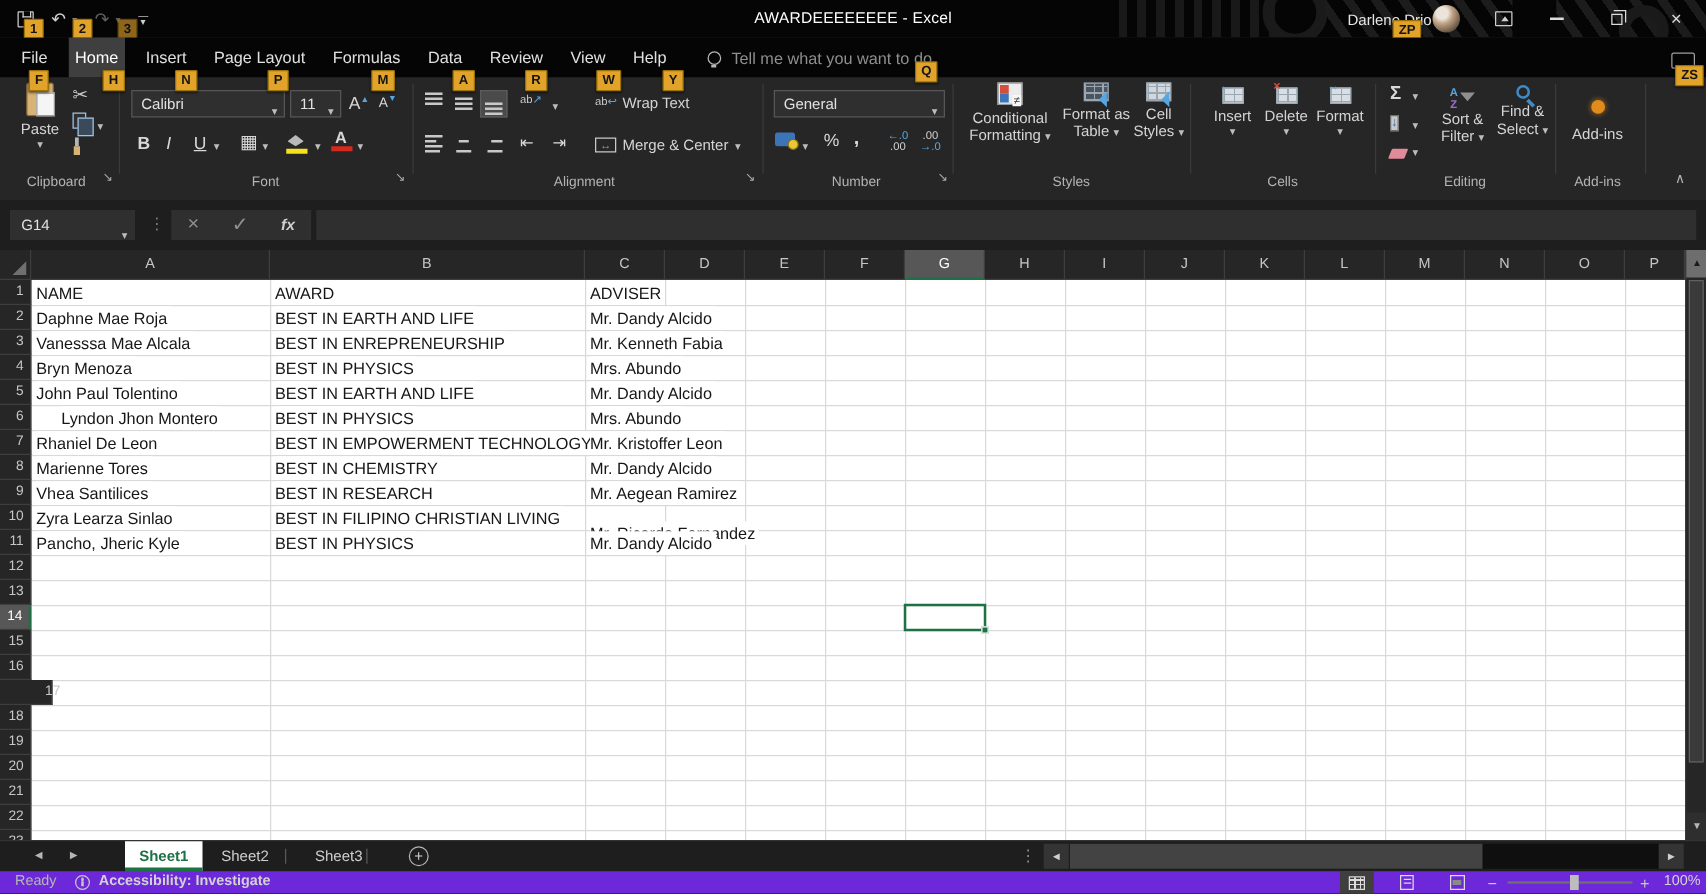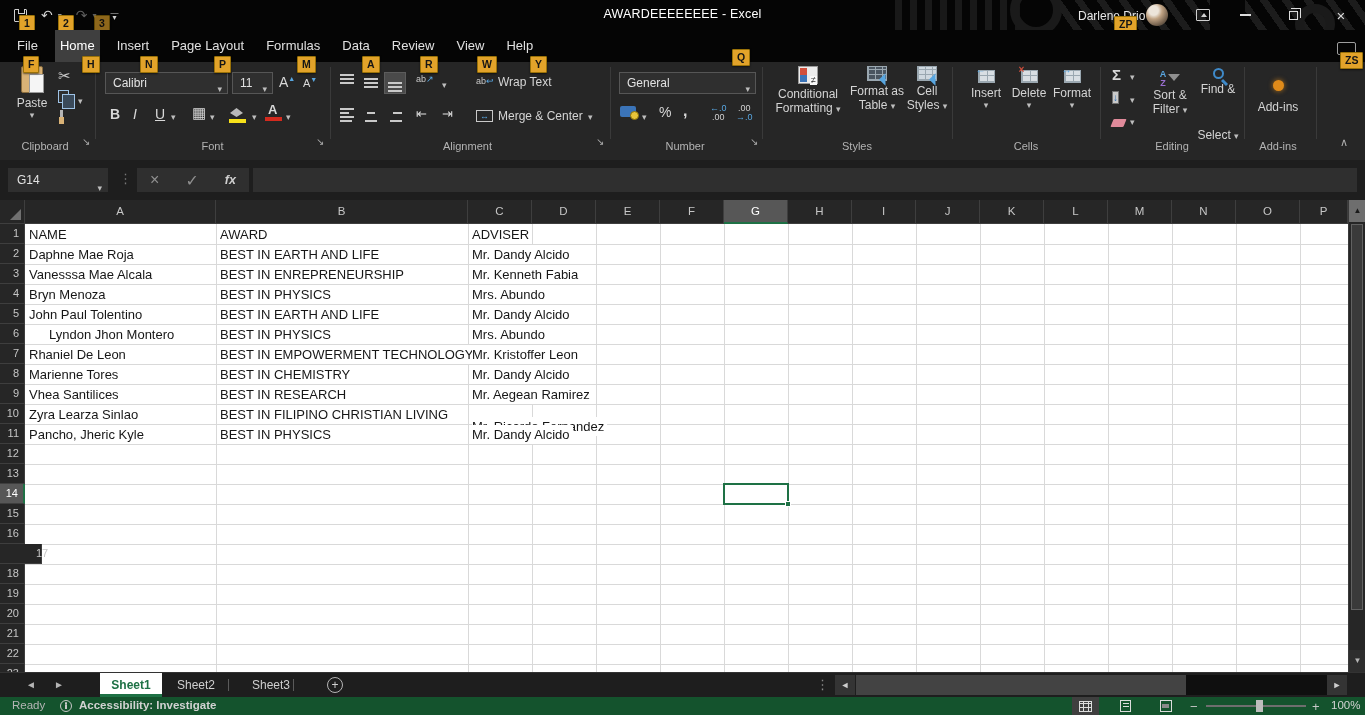--- a/index.html
+++ b/index.html
@@ -134,21 +134,21 @@
   .stab{position:absolute;top:0;height:24px;line-height:24px;text-align:center;font-size:12px;color:#cfcfcf;}
   .stab.active{background:#fff;color:#1e7145;font-weight:bold;border-bottom:3px solid #1e7145;}
   .stabsep{position:absolute;top:6px;width:1px;height:12px;background:#5a5a5a;}
   .newsheet{position:absolute;left:327px;top:4px;width:16px;height:16px;border:1px solid #b5b5b5;border-radius:50%;color:#cfcfcf;font-size:12px;line-height:14px;text-align:center;}
   .sb-dots{position:absolute;left:816px;top:4px;color:#8a8a8a;font-size:13px;}
   .hsbox{position:absolute;top:2px;width:20px;height:20px;background:#343434;color:#cfcfcf;font-size:9px;line-height:20px;text-align:center;}
   #hstrack{position:absolute;left:856px;top:2px;width:471px;height:20px;background:#0f0f0f;}
   #hsthumb{position:absolute;left:0;top:0;width:330px;height:20px;background:#434343;}
 
   
-  #statusbar{position:absolute;left:0;top:697px;width:1365px;height:18px;background:#14532d;color:#b5b5b5;font-size:11.5px;}
+  #statusbar{position:absolute;left:0;top:697px;width:1365px;height:18px;background:#6d28d9;color:#b5b5b5;font-size:11.5px;}
   #sb-ready{position:absolute;left:12px;top:2px;}
   .acc-ico{position:absolute;left:60px;top:3px;width:12px;height:12px;border:1.4px solid #c8c8c8;border-radius:50%;}
   .acc-ico:before{content:"";position:absolute;left:3.6px;top:1.2px;width:2.4px;height:2.4px;border-radius:50%;background:#c8c8c8;}
   .acc-ico:after{content:"";position:absolute;left:4.2px;top:4.4px;width:1.4px;height:4px;background:#c8c8c8;}
   #sb-acc{position:absolute;left:79px;top:2px;color:#d2d2d2;font-weight:bold;}
   .viewbtn{position:absolute;top:0;width:27px;height:18px;display:flex;align-items:center;justify-content:center;}
   .viewbtn.on{background:#3f3f3f;}
   .v-normal{width:13px;height:11px;border:1px solid #dcdcdc;background:repeating-linear-gradient(0deg,transparent 0 2.8px,#dcdcdc 2.8px 3.8px),repeating-linear-gradient(90deg,transparent 0 3.5px,#dcdcdc 3.5px 4.5px);}
   .v-page{width:11px;height:12px;border:1px solid #dcdcdc;position:relative;}
   .v-page:after{content:"";position:absolute;left:1.5px;top:2px;width:6px;height:1.2px;background:#dcdcdc;box-shadow:0 3px 0 #dcdcdc;}
@@ -201,20 +201,24 @@
   <div id="tabrow">
     <span class="rtab">File</span>
     <span class="rtab active">Home</span>
     <span class="rtab">Insert</span>
     <span class="rtab">Page Layout</span>
     <span class="rtab">Formulas</span>
     <span class="rtab">Data</span>
     <span class="rtab">Review</span>
     <span class="rtab">View</span>
     <span class="rtab">Help</span>
+    <span class="tellme">
+      <span class="bulb"></span>
+      <span class="tellme-text">Tell me what you want to do</span>
+    </span>
   </div>
   <span class="commentico"></span>
   <span class="keytip" style="left:23px;top:56px;">F</span>
   <span class="keytip" style="left:82px;top:56px;">H</span>
   <span class="keytip" style="left:140px;top:56px;">N</span>
   <span class="keytip" style="left:214px;top:56px;">P</span>
   <span class="keytip" style="left:297px;top:56px;">M</span>
   <span class="keytip" style="left:362px;top:56px;">A</span>
   <span class="keytip" style="left:420px;top:56px;">R</span>
   <span class="keytip" style="left:477px;top:56px;">W</span>
@@ -379,21 +383,21 @@
             <span class="z">Z</span>
           </span>
           <span class="funnel"></span>
         </span>
       <div class="rbtn-label" style="position:static;">Sort &amp;</div>
       <div class="rbtn-label" style="position:static;"><span>Filter</span> <span class="cd">▾</span></div>
     </div>
     <div style="position:absolute;left:1194px;top:4px;width:48px;text-align:center;">
       <span class="mag" style="display:inline-block;margin-top:2px;"></span>
       <div class="rbtn-label" style="position:static;">Find &amp;</div>
-      <div class="rbtn-label" style="position:static;margin-top:32px;"><span>Select</span> <span class="cd">▾</span></div>
+      <div class="rbtn-label" style="position:static;"><span>Select</span> <span class="cd">▾</span></div>
     </div>
     <span class="glabel" style="left:1100px;width:144px;">Editing</span>
     <div class="gsep" style="left:1244px;"></div>
 
     <div style="position:absolute;left:1248px;top:18px;width:60px;text-align:center;">
       <span class="addin-dot" style="display:inline-block;"></span>
       <div class="rbtn-label" style="position:static;margin-top:6px;">Add-ins</div>
     </div>
     <span class="glabel" style="left:1244px;width:68px;">Add-ins</span>
     <div class="gsep" style="left:1316px;"></div>

